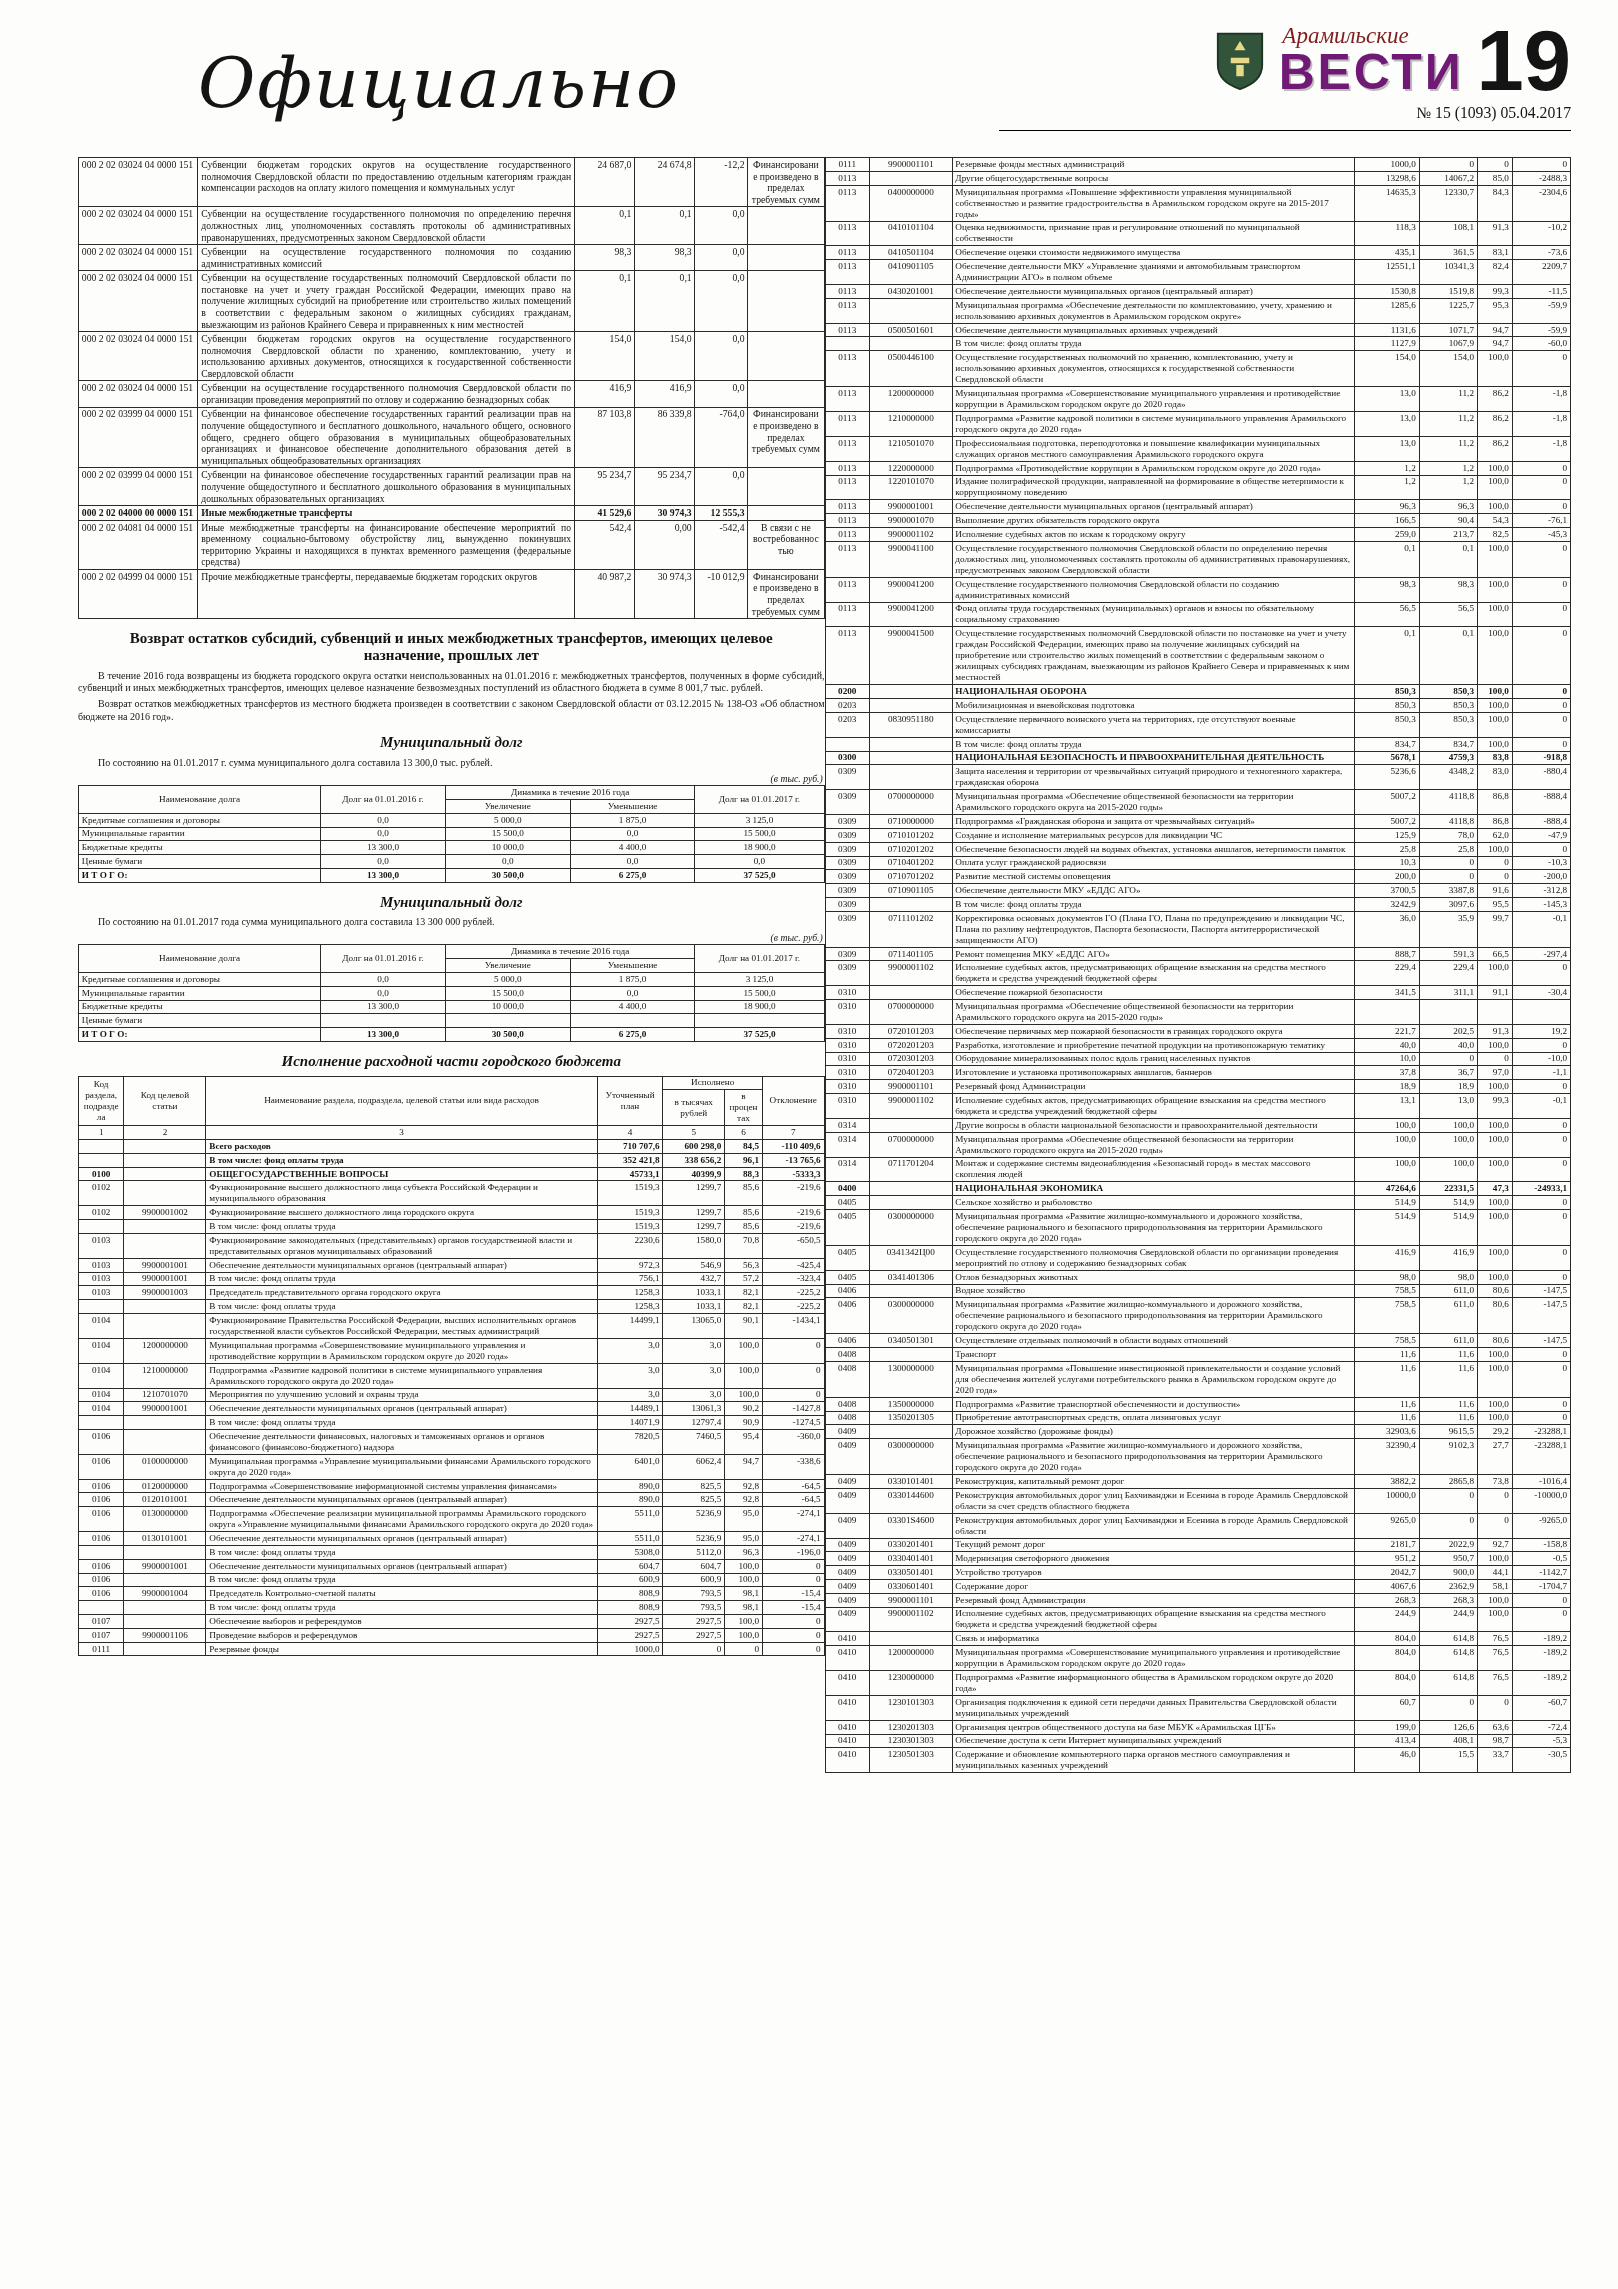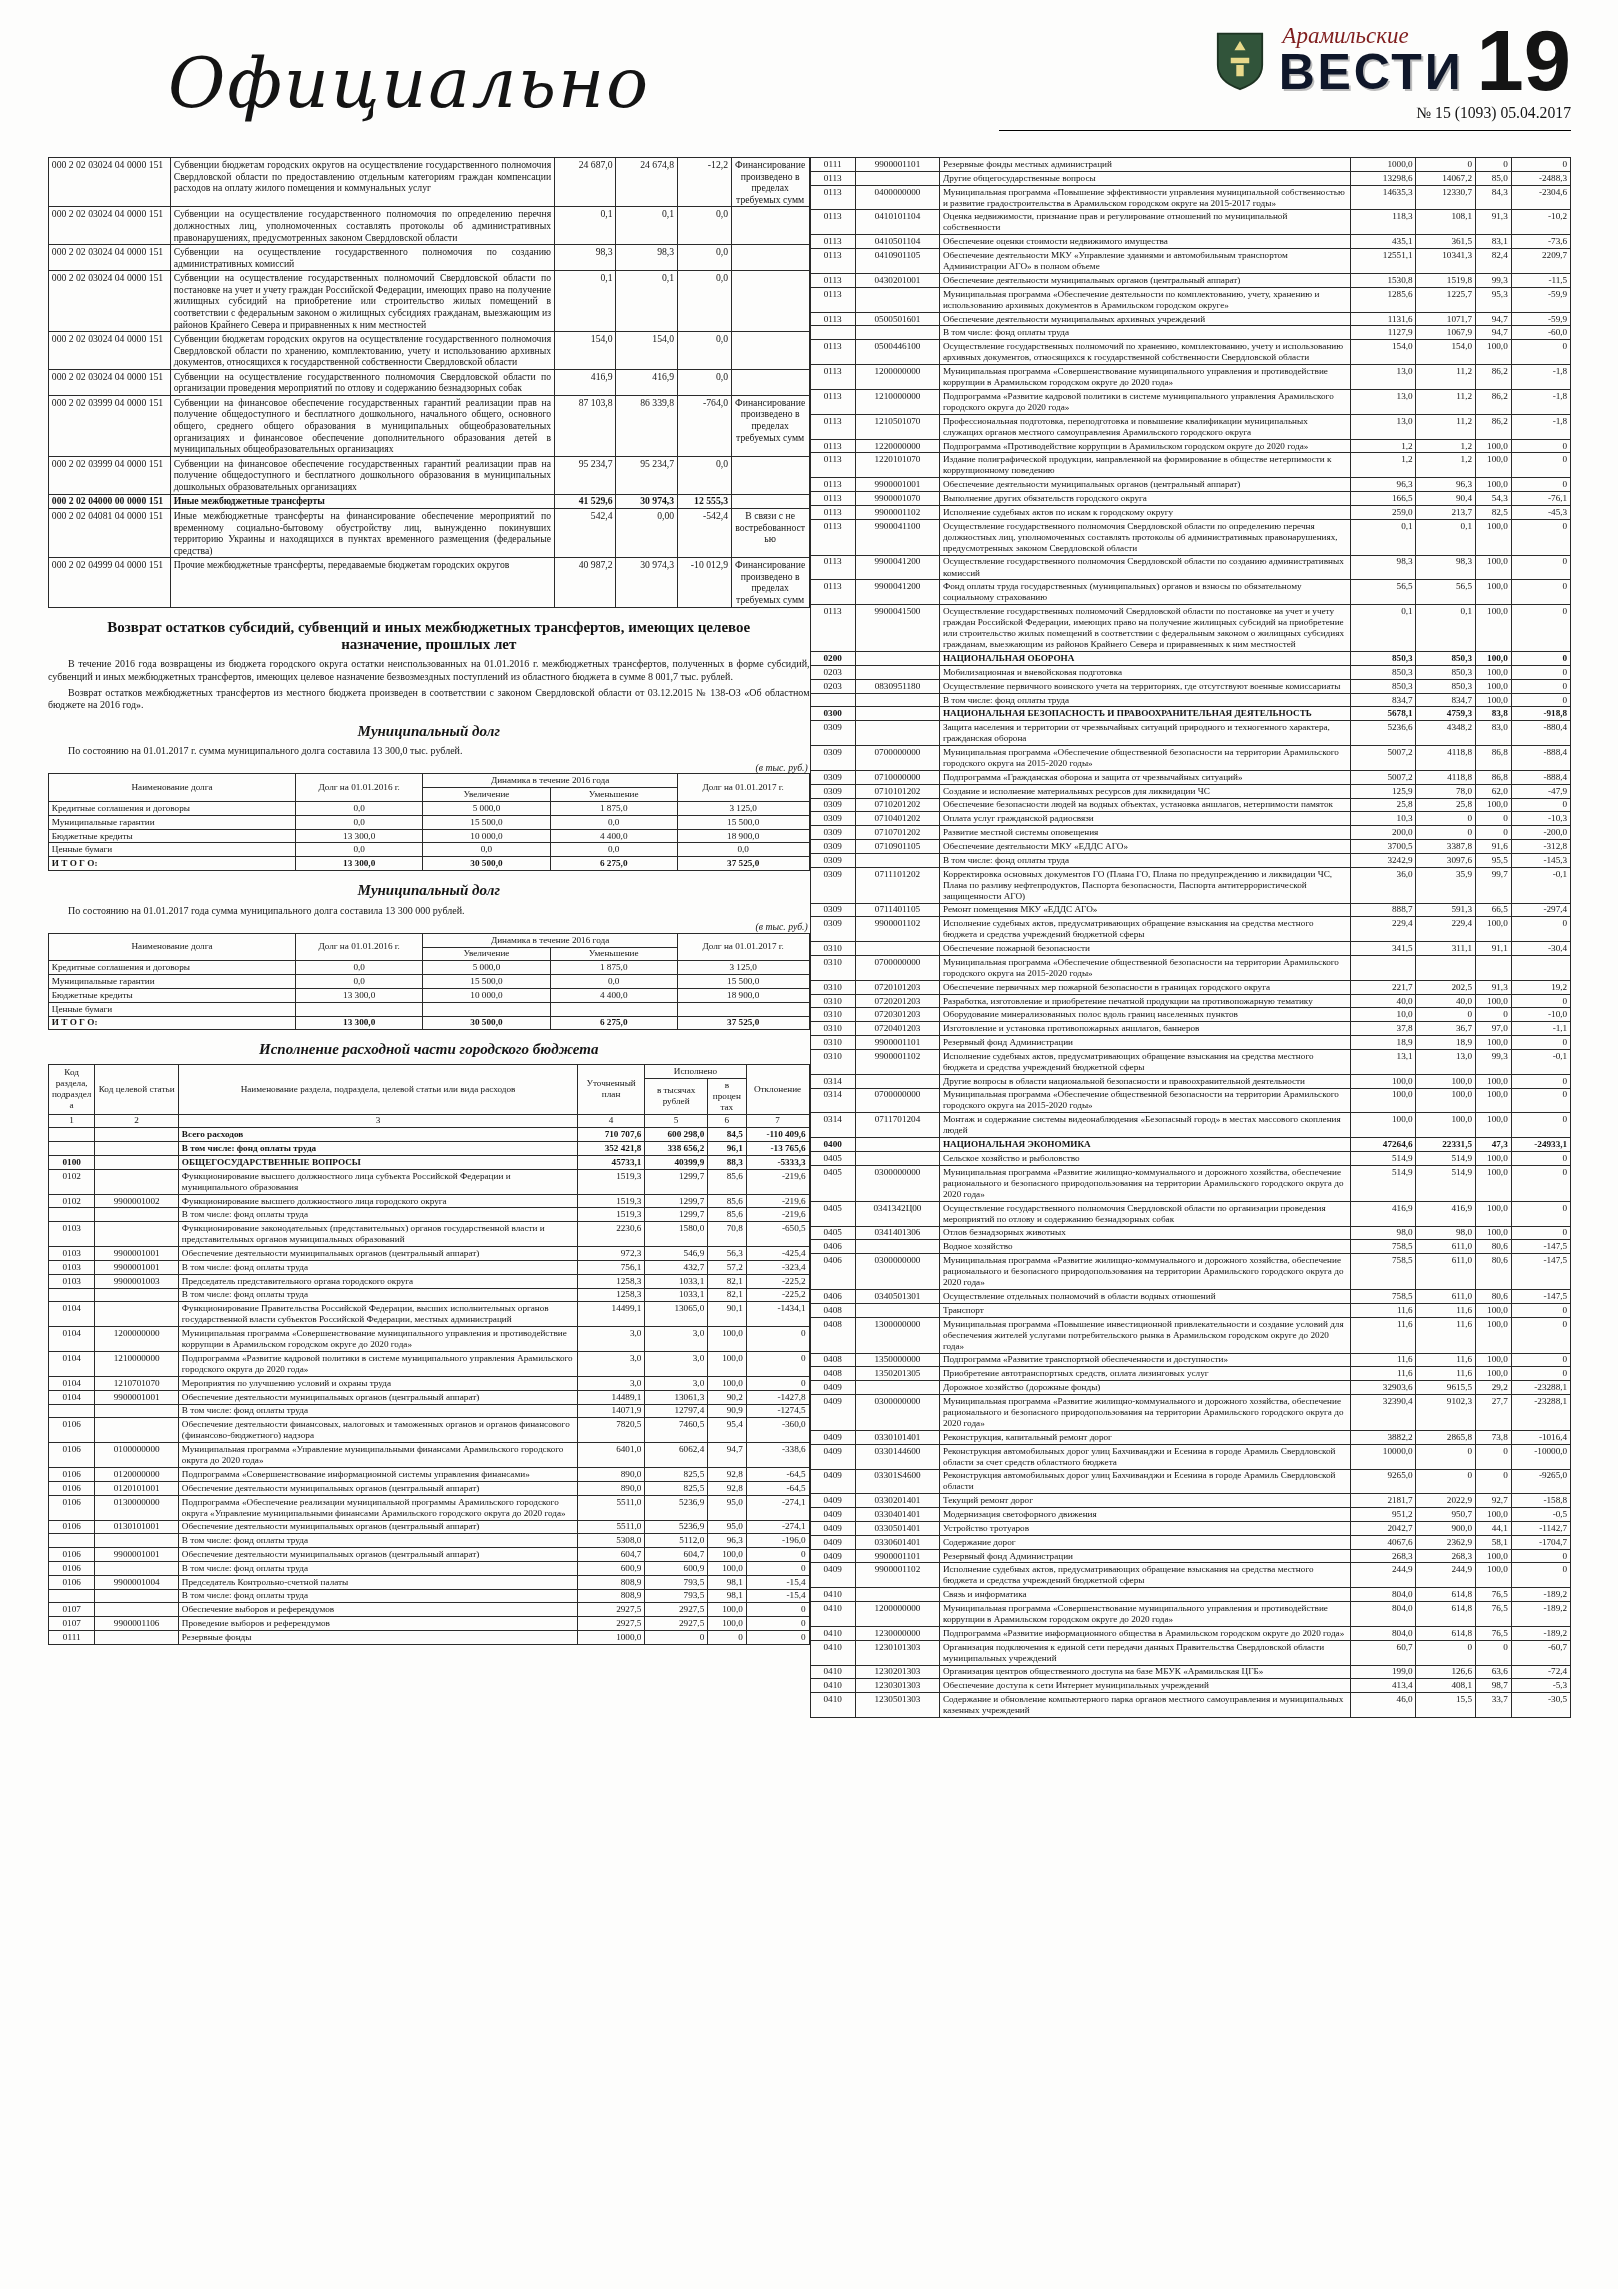--- a/index.html
+++ b/index.html
@@ -1,28 +1,28 @@
 <!DOCTYPE html>
 <html style="font-size:14.8px"><head>
 <meta charset="utf-8">
 <style>
   *{box-sizing:border-box}
   html,body{margin:0;padding:0;background:#d9d9d9}
   .page{width:1619px;height:2290px;margin:0 auto;background:#fdfdfc;color:#141414;
-        font-family:"Liberation Serif",serif;padding:24px 48px 33px 48px;overflow:hidden;position:relative}
+        font-family:"Liberation Serif",serif;padding:24px 48px 33px 78px;overflow:hidden;position:relative}
   
   .header{display:flex;justify-content:space-between;align-items:flex-start;height:122px}
   .masthead-title{font-style:italic;font-size:70px;line-height:1;padding:24px 0 0 120px;
                   font-family:"DejaVu Serif",serif;letter-spacing:1.8px}
   .header-right{width:572px;border-bottom:1.8px solid #000;padding-bottom:7.4px}
   .brand-row{display:flex;justify-content:flex-end;align-items:center;gap:13px}
   .crest{width:52px;height:61px}
   .brand-text{line-height:1}
   .brand-top{font-style:italic;font-size:23px;color:#7f1d1d;padding-left:3.7px}
-  .brand-main{font-size:50px;font-weight:bold;letter-spacing:2.8px;color:#0f172a;
+  .brand-main{font-size:50px;font-weight:bold;letter-spacing:2.8px;color:#701a75;
               font-family:"Liberation Sans",sans-serif;text-shadow:1.8px 1.8px 0 #bdbdbd}
   .brand-page{font-size:85px;font-weight:bold;line-height:.8;font-family:"Liberation Sans",sans-serif}
   .issue{text-align:right;font-size:15.7px;margin-top:7.4px}
   
   .cols{display:flex;margin-top:11px}
   .col{width:50%}
   
   table{border-collapse:collapse;width:100%;table-layout:fixed}
   td,th{border:0.9px solid #2a2a2a;padding:0.9px 2.8px;vertical-align:top;
         font-size:9.2px;line-height:1.2;font-weight:normal;word-wrap:break-word}

